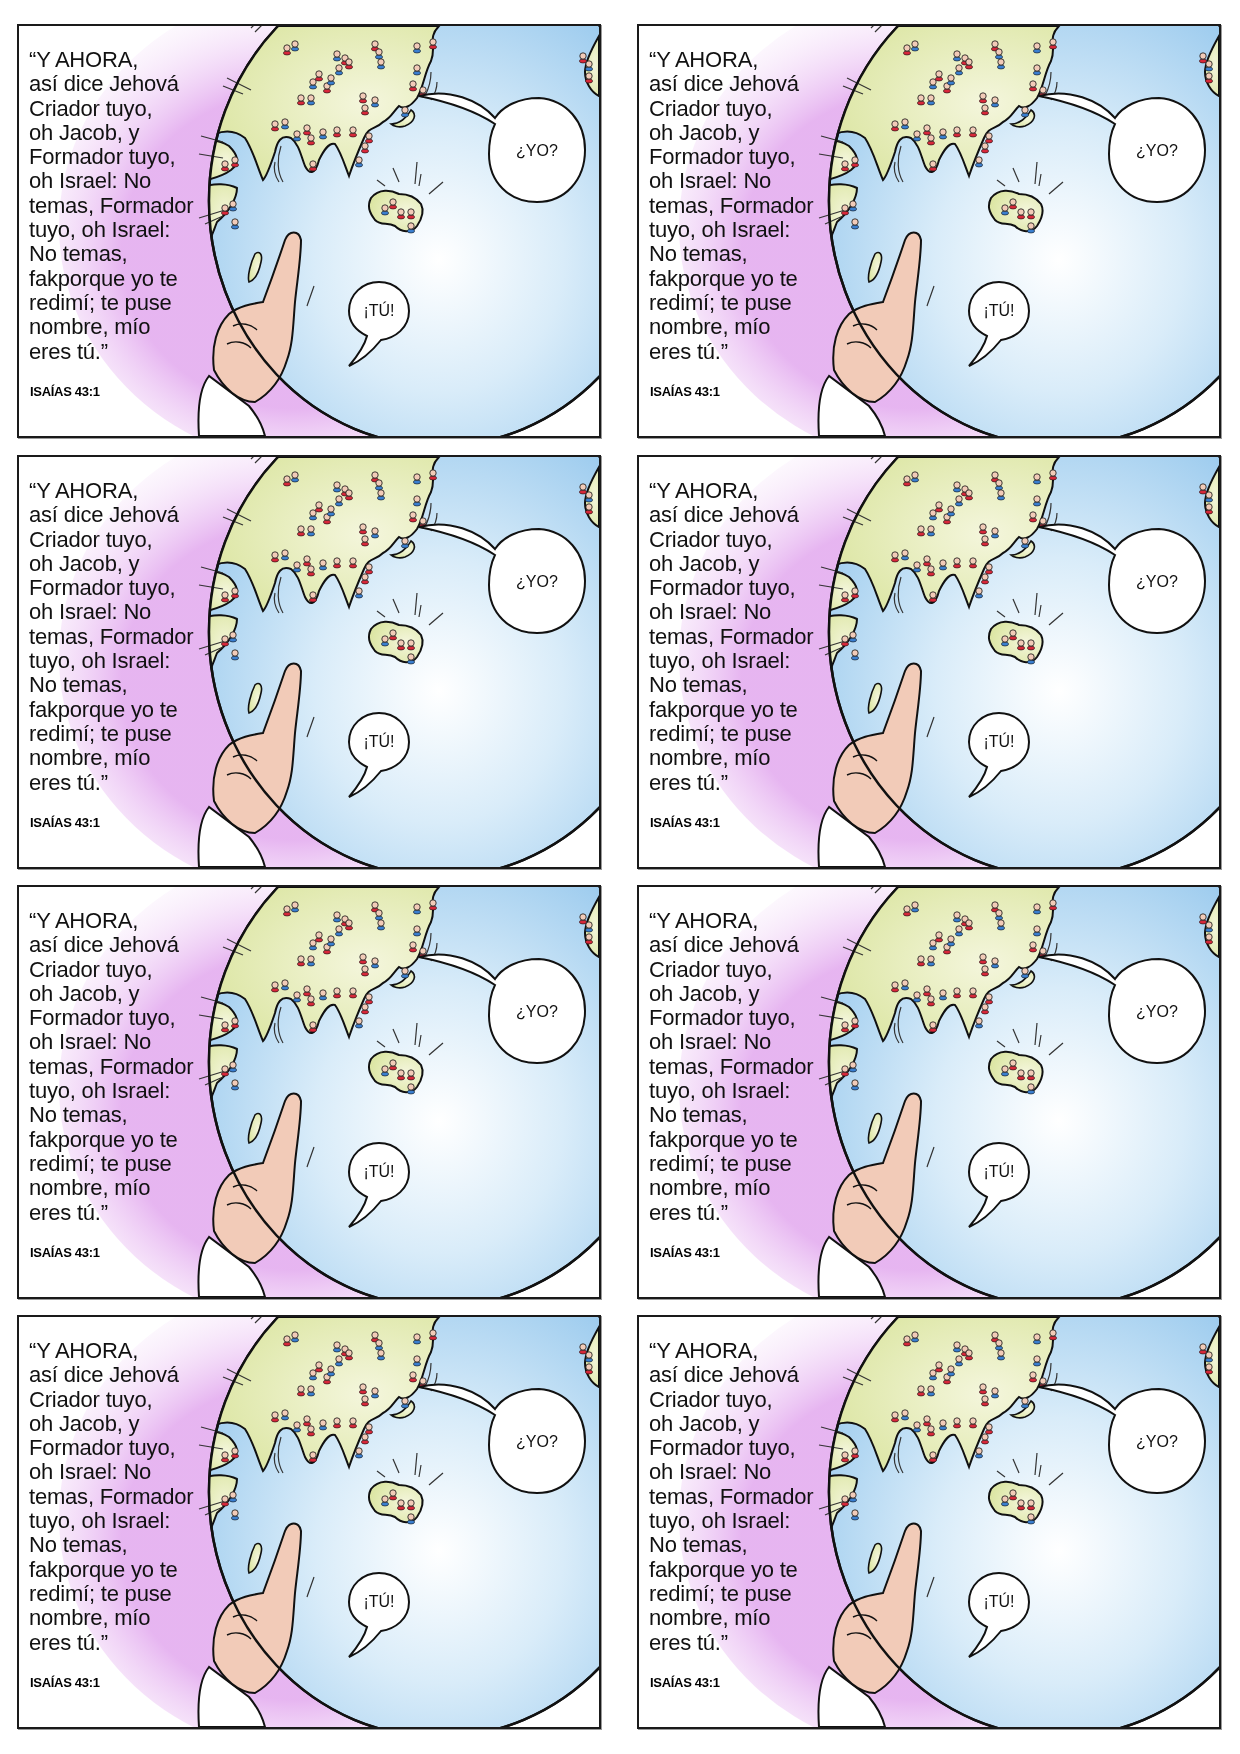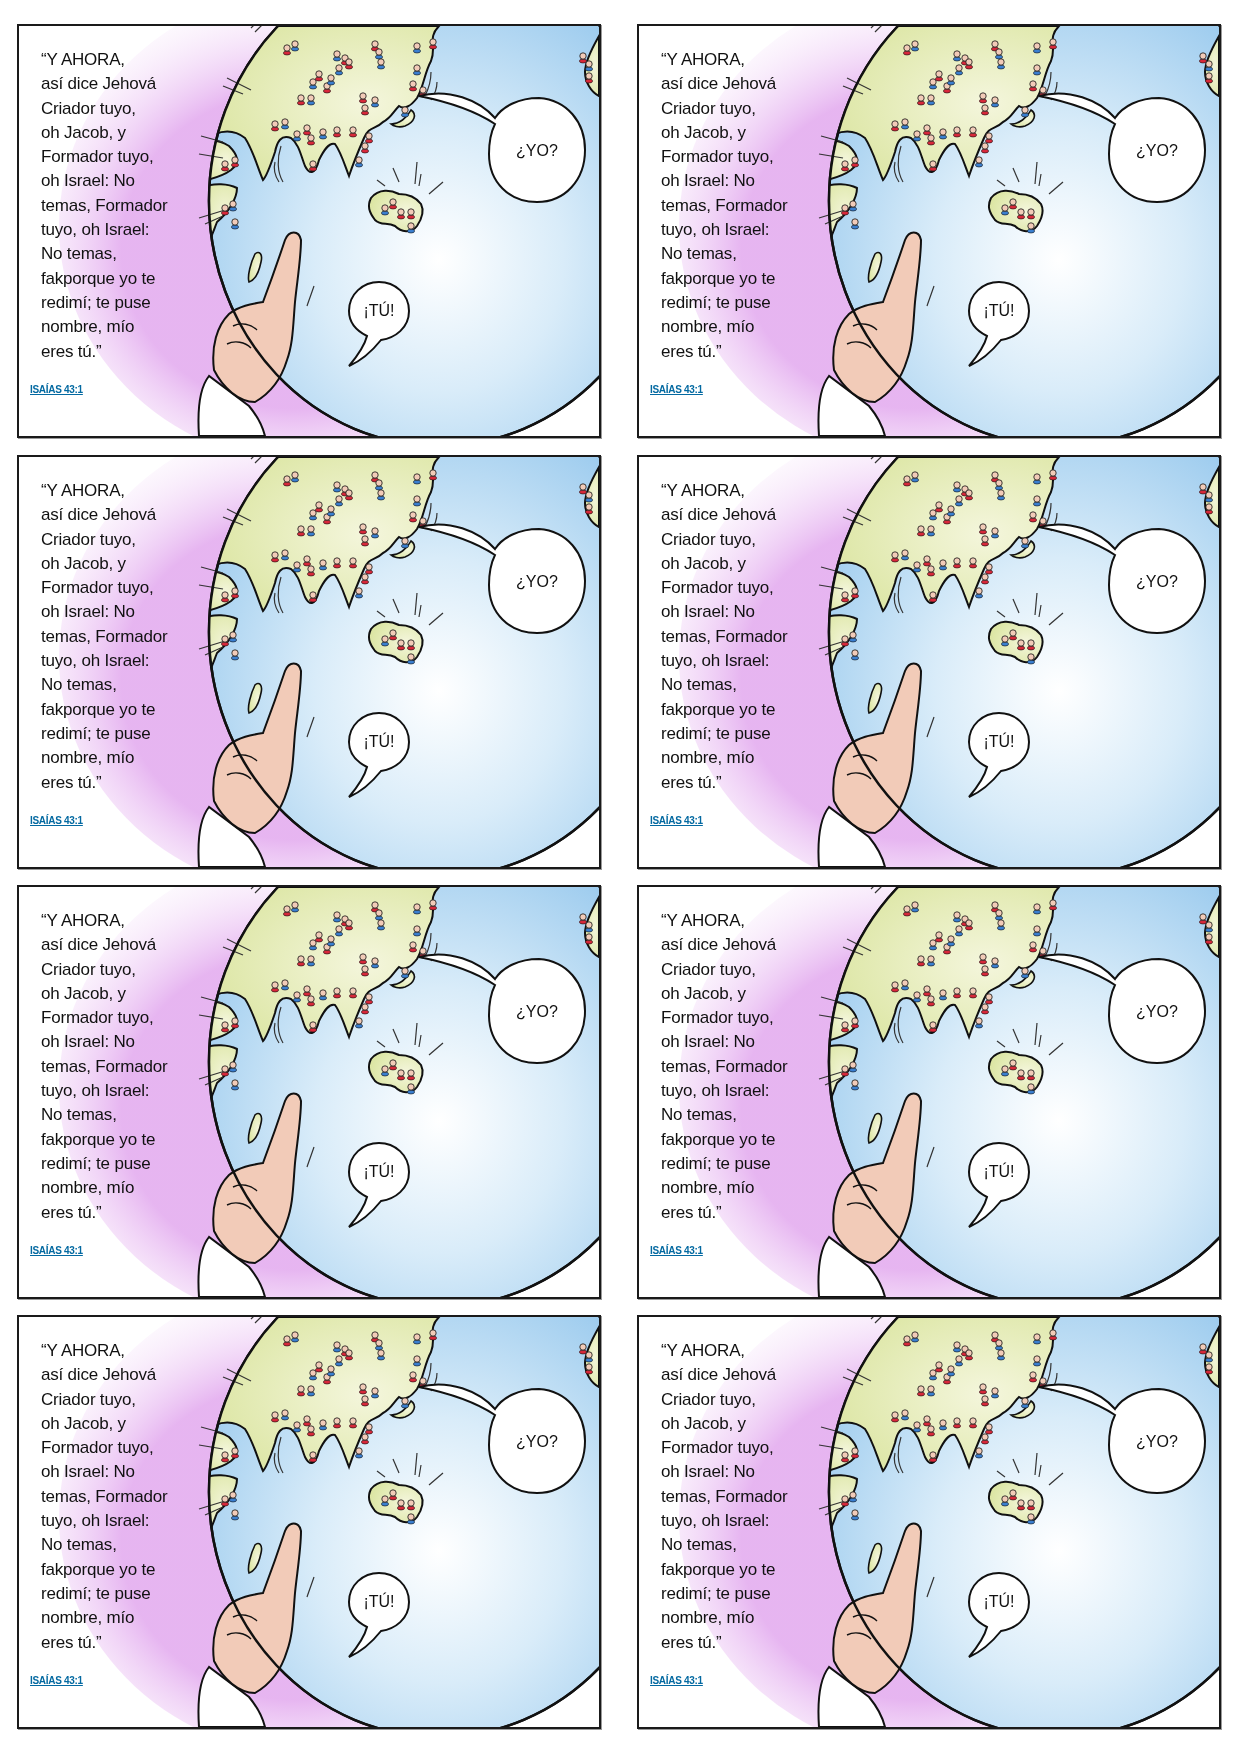--- a/index.html
+++ b/index.html
@@ -5,27 +5,26 @@
   html, body { margin: 0; padding: 0; background: #ffffff; }
   body { width: 1240px; height: 1754px; position: relative; overflow: hidden; font-family: "Liberation Sans", sans-serif; }
   .card {
     position: absolute; width: 580px; height: 410px;
     border: 2px solid #1a1a1a; box-shadow: 1px 1px 0 #9a9a9a;
     background: #ffffff; overflow: hidden; box-sizing: content-box;
   }
   .card .art { position: absolute; left: 0; top: 0; width: 580px; height: 410px; }
   .card .verse {
     position: absolute; left: 10px; top: 22px; width: 200px;
-    font-size: 17px; line-height: 24.3px; color: #111; white-space: pre-line;
+    font-size: 22px; line-height: 24.3px; color: #111; white-space: pre-line;
     letter-spacing: -0.2px;
-    margin-left: 12px;
   }
   .card .ref {
     position: absolute; left: 11px; top: 358px;
-    font-size: 10px; font-weight: bold; color: #0369a1; letter-spacing: -0.3px; text-decoration: underline;
+    font-size: 13px; font-weight: bold; color: #000000; letter-spacing: -0.3px;
   }
   .bubble-text { font-family: "Liberation Sans", sans-serif; font-size: 16px; fill: #111; }
 </style>
 </head>
 <body>
 
 <div id="sheet">
     <div class="card" style="left: 17px; top: 24px;">
     <svg class="art" viewBox="0 0 580 410" width="580" height="410">
       <defs>

